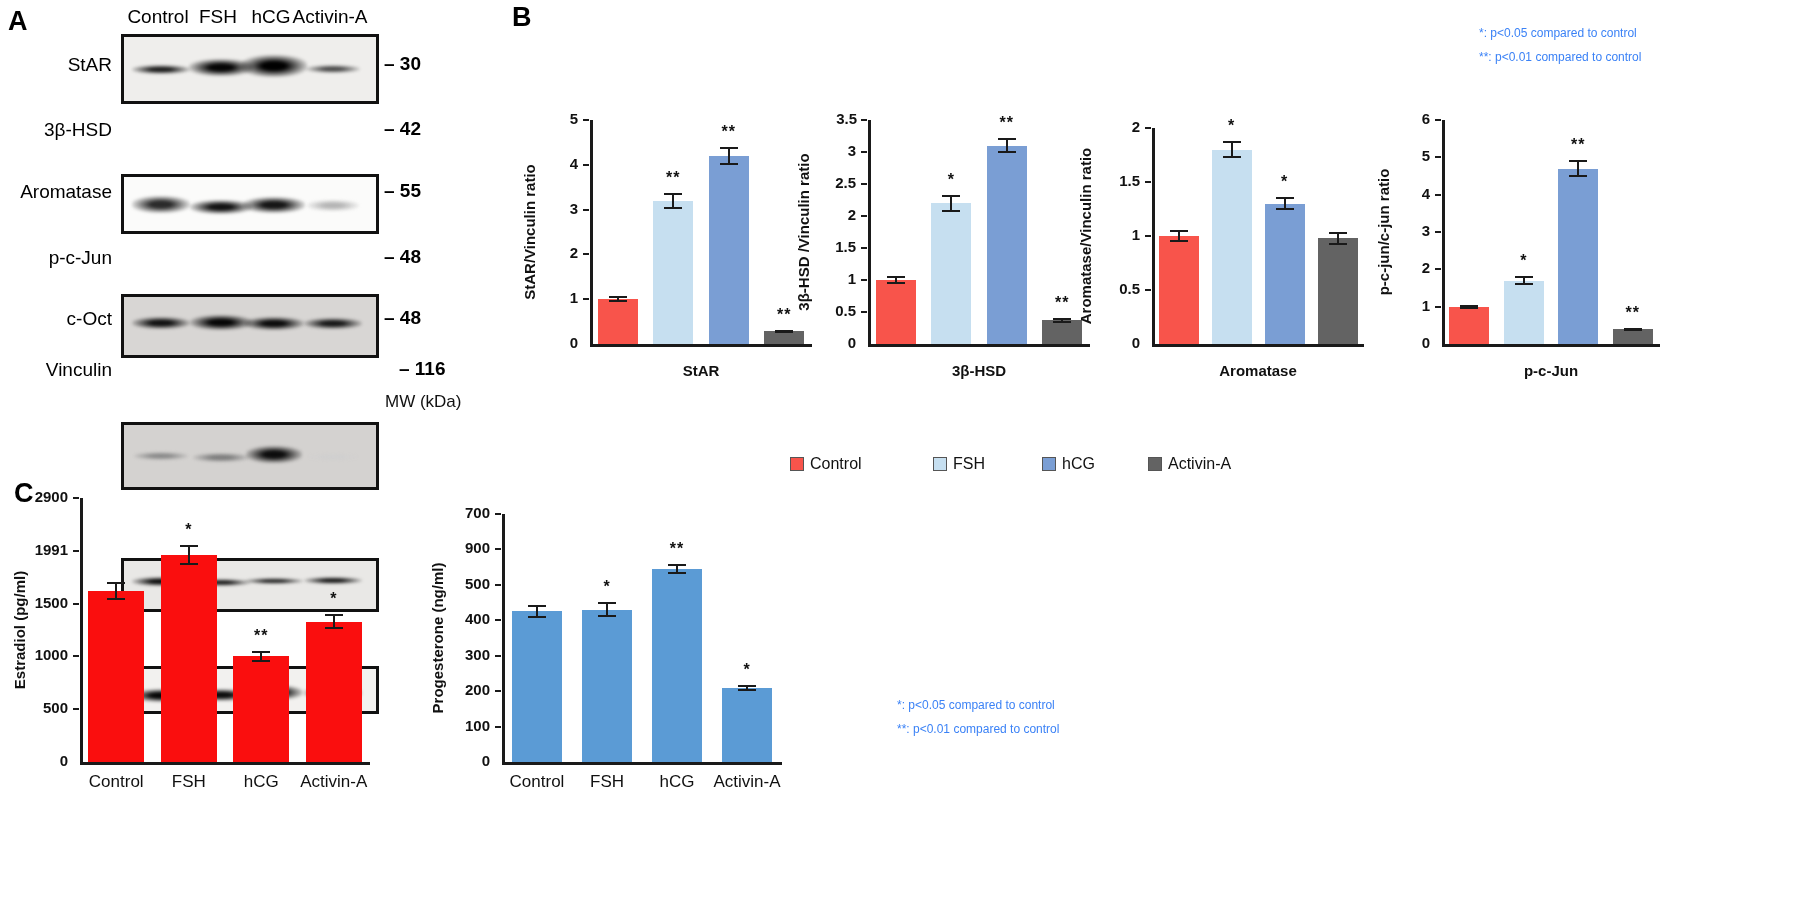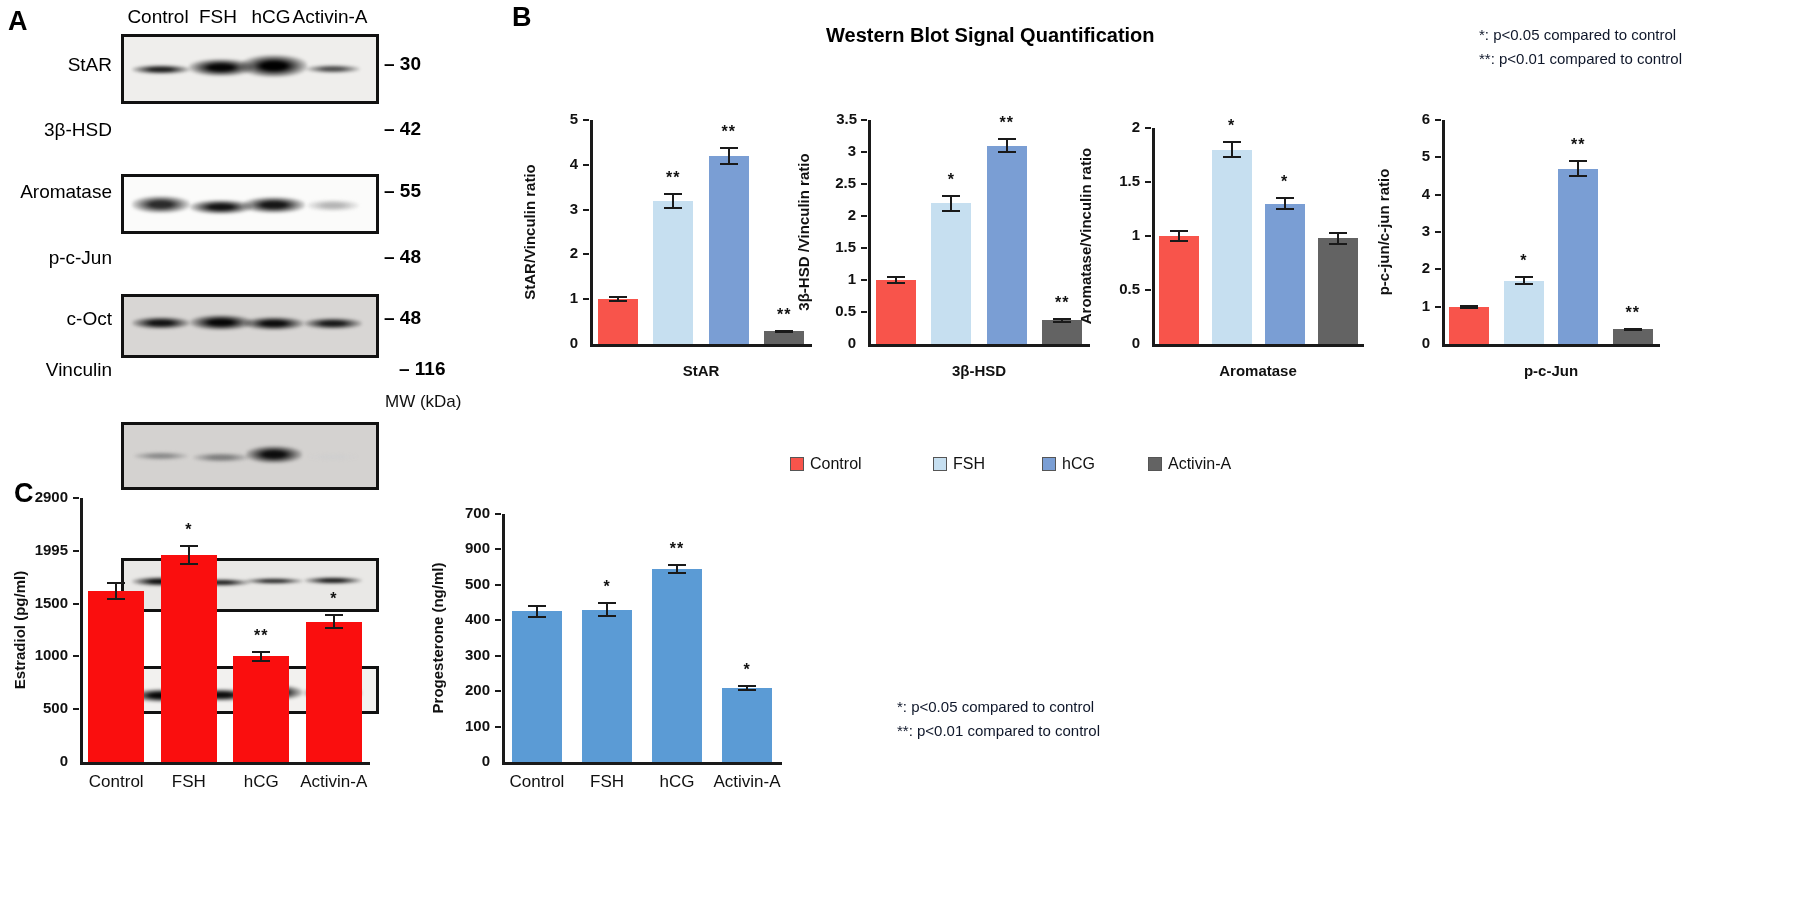--- a/index.html
+++ b/index.html
@@ -24,21 +24,21 @@
   .ylabel{position:absolute;font-size:15px;font-weight:bold;color:#111;
           transform-origin:0 0;transform:rotate(-90deg);white-space:nowrap;}
   .bar{position:absolute;bottom:0;}
   .errbar{position:absolute;}
   .errbar .vline{position:absolute;left:50%;width:2px;margin-left:-1px;background:#1a1a1a;top:0;bottom:0;}
   .errbar .cap{position:absolute;left:0;right:0;height:2px;background:#1a1a1a;}
   .sig{position:absolute;font-size:16px;font-weight:bold;color:#111;text-align:center;white-space:nowrap;letter-spacing:1px;}
   .catlabel{position:absolute;font-size:15px;font-weight:bold;color:#111;text-align:center;white-space:nowrap;}
   .catlabel-plain{position:absolute;font-size:17px;color:#111;text-align:center;white-space:nowrap;}
   .chart-title{position:absolute;font-size:20px;font-weight:bold;color:#000;white-space:nowrap;}
-  .pnote{position:absolute;font-size:15px;color:#0f172a;white-space:nowrap;}
+  .pnote{position:absolute;font-size:12px;color:#3b82f6;white-space:nowrap;}
   .legend-item{position:absolute;display:flex;align-items:center;gap:6px;font-size:16px;color:#111;}
   .legend-swatch{width:14px;height:14px;border:1px solid #555;box-sizing:border-box;}
 </style>
 </head>
 <body>
 
 <div class="abs" id="panelA">
   <div class="abs panel-letter" style="left:8px;top:6px;">A</div>
   <div id="blot-lane-headers">
       <div class="abs blot-lane-header" style="left: 103px; top: 6px; width: 110px;">Control</div>
@@ -94,21 +94,20 @@
         <div class="band" style="left: 121px; top: 16.02px; width: 58px; height: 15px; background: radial-gradient(rgb(0, 0, 0) 25%, rgba(0, 0, 0, 0) 78%);"></div>
         <div class="band" style="left: 180px; top: 17.36px; width: 58px; height: 14px; background: radial-gradient(rgb(5, 5, 5) 25%, rgba(0, 0, 0, 0) 78%);"></div>
       </div>
       <div class="abs blot-mw" style="left: 399px; top: 358px;">– 116</div>
     </div>
   <div class="abs" style="left:385px;top:392px;font-size:17px;color:#111;">MW (kDa)</div>
 </div>
 
 <div class="abs" style="left:0;top:0;width:1795px;height:500px;">
   <div class="abs panel-letter" style="left:512px;top:2px;">B</div>
-  <div class="chart-title" style="left:826px;top:24px;">Western Blot Signal Quantification</div>
   <div class="pnote" style="left:1479px;top:26px;">*: p&lt;0.05 compared to control</div>
   <div class="pnote" style="left:1479px;top:50px;">**: p&lt;0.01 compared to control</div>
   <div id="panelB-charts">
       <div class="chart" style="left: 528px; top: 120px; width: 312px; height: 294px;">
         <div class="axis-v" style="left: 62px; top: 0px; width: 3px; height: 226px;"></div>
         <div class="axis-h" style="left: 62px; top: 224px; width: 222px; height: 3px;"></div>
         <div class="ticklabel" style="left: 0px; width: 50px; top: 214px;">0</div>
         <div class="tick" style="left: 55px; top: 178.2px;"></div>
         <div class="ticklabel" style="left: 0px; width: 50px; top: 169.2px;">1</div>
         <div class="tick" style="left: 55px; top: 133.4px;"></div>
@@ -312,21 +311,21 @@
         <div class="axis-v" style="left: 62px; top: 0px; width: 3px; height: 266px;"></div>
         <div class="axis-h" style="left: 62px; top: 264px; width: 290px; height: 3px;"></div>
         <div class="ticklabel" style="left: 0px; width: 50px; top: 254px;">0</div>
         <div class="tick" style="left: 55px; top: 210.2px;"></div>
         <div class="ticklabel" style="left: 0px; width: 50px; top: 201.2px;">500</div>
         <div class="tick" style="left: 55px; top: 157.4px;"></div>
         <div class="ticklabel" style="left: 0px; width: 50px; top: 148.4px;">1000</div>
         <div class="tick" style="left: 55px; top: 104.6px;"></div>
         <div class="ticklabel" style="left: 0px; width: 50px; top: 95.6px;">1500</div>
         <div class="tick" style="left: 55px; top: 51.8px;"></div>
-        <div class="ticklabel" style="left: 0px; width: 50px; top: 42.8px;">1995</div>
+        <div class="ticklabel" style="left: 0px; width: 50px; top: 42.8px;">1991</div>
         <div class="tick" style="left: 55px; top: -1px;"></div>
         <div class="ticklabel" style="left: 0px; width: 50px; top: -10px;">2900</div>
         <div class="ylabel" style="left: 10px; top: 132px; transform: rotate(-90deg) translate(-50%, -100%);">Estradiol (pg/ml)</div>
         <div class="bar" style="left: 70.25px; bottom: 70px; width: 56px; height: 171.072px; background: rgb(250, 14, 14);"></div>
         <div class="errbar" style="left: 89.25px; top: 83.952px; width: 18px; height: 17.952px;">
           <div class="vline"></div>
           <div class="cap" style="top:0"></div>
           <div class="cap" style="bottom:0"></div>
         </div>
         <div class="catlabel-plain" style="left: 46.25px; width: 104px; top: 274px;">Control</div>

